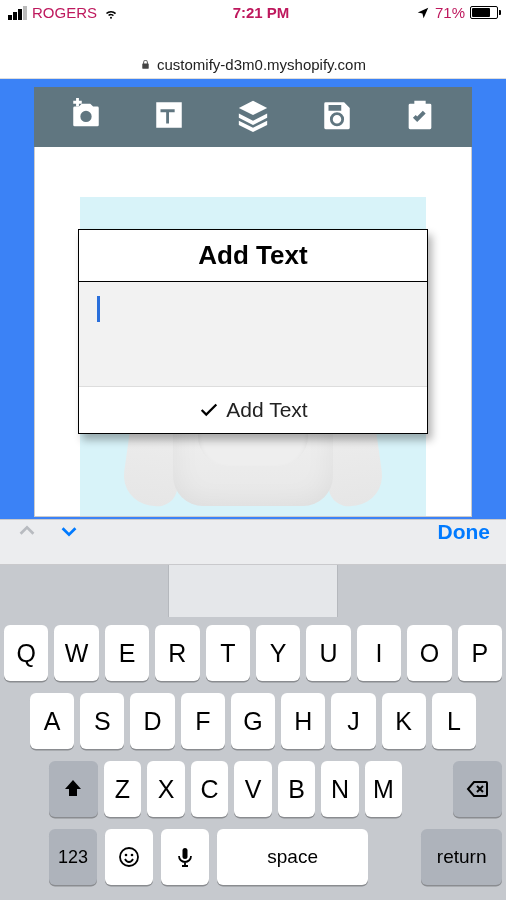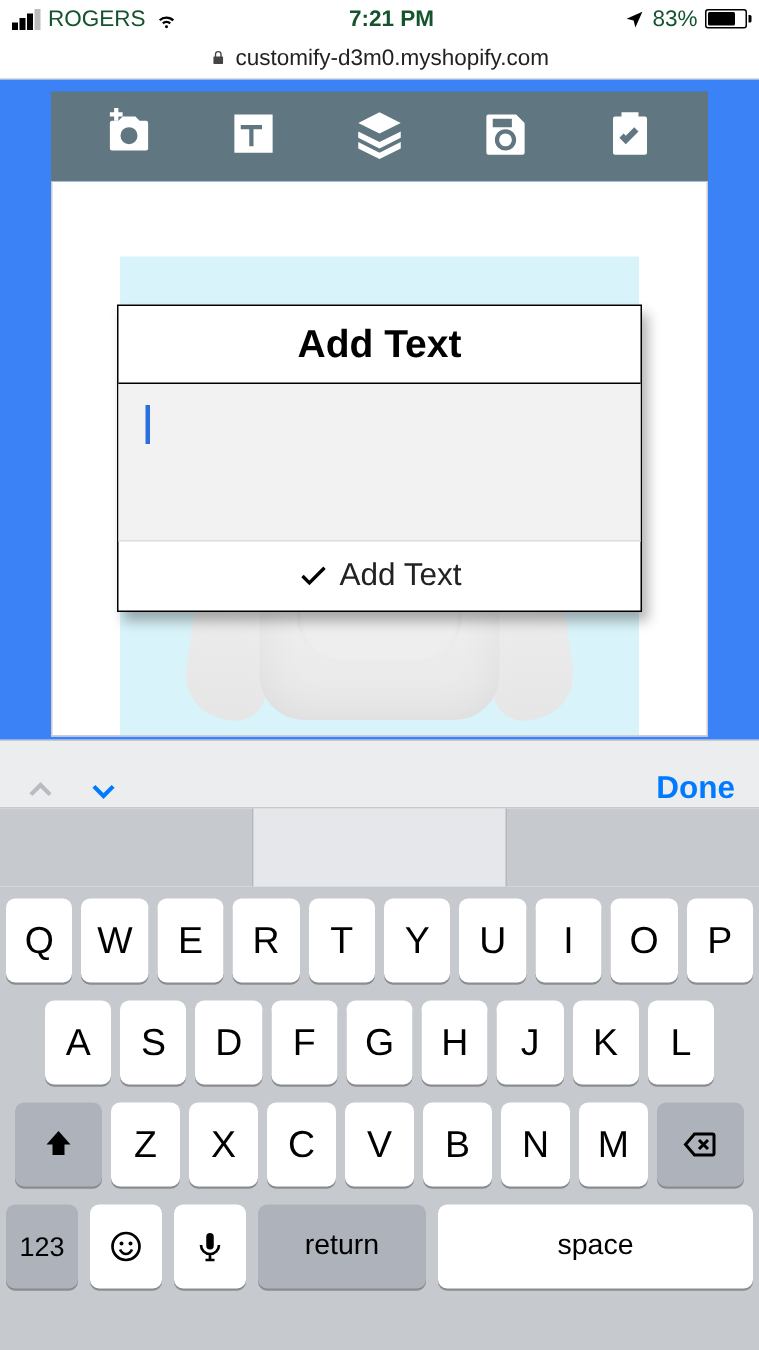--- a/index.html
+++ b/index.html
@@ -1,35 +1,35 @@
 <!DOCTYPE html>
 <html><head>
 <meta charset="utf-8">
 <style>
   * { box-sizing: border-box; margin: 0; padding: 0; }
   html, body { width: 506px; height: 900px; background: #fff; font-family: -apple-system, "Helvetica Neue", Arial, sans-serif; overflow: hidden; }
   
   
-  .status-bar { height: 25px; display: flex; align-items: center; justify-content: space-between; padding: 0 8px; font-size: 15px; font-weight: 500; color: #14532d; }
+  .status-bar { height: 25px; display: flex; align-items: center; justify-content: space-between; padding: 0 8px; font-size: 15px; font-weight: 500; color: #be185d; }
   .status-left, .status-right { display: flex; align-items: center; gap: 5px; }
   .status-center { position: absolute; left: 16px; right: 0; text-align: center; font-weight: 600; pointer-events: none; }
   .signal-bars { display: inline-flex; align-items: flex-end; gap: 1px; }
   .signal-bars span { width: 4px; background: #000; display: inline-block; }
   .signal-bars span:nth-child(1){height:5px}
   .signal-bars span:nth-child(2){height:8px}
   .signal-bars span:nth-child(3){height:11px}
   .signal-bars span:nth-child(4){height:14px; background:#bbb}
   .wifi { width:18px; height:14px; }
   .battery { width: 28px; height: 13px; border: 1.5px solid #000; border-radius: 2px; position: relative; display: inline-block;}
   .battery::after { content:''; position:absolute; right:-4px; top:3px; width:2.5px; height:5px; background:#000; border-radius:0 1px 1px 0;}
   .battery-fill { position:absolute; left:1px; top:1px; bottom:1px; width:70%; background:#000; border-radius:1px;}
   .loc-arrow { width:14px; height:14px; }
 
   
-  .address-bar { height: 28px; display:flex; align-items:center; justify-content:center; gap:6px; font-size:15px; color:#222; border-bottom:1px solid #ddd; }
+  .address-bar { height: 28px; display:flex; align-items:center; justify-content:center; gap:6px; font-size:15px; color:#222; border-bottom:1px solid #ddd;margin-top:26px; }
   .lock-icon { width:11px; height:13px; }
 
   
   .content { position: relative; height: 440px; background:#3b82f6; padding: 4px;}
   .toolbar { background: #607680; height: 60px; margin:4px 30px 0 30px; display:flex; align-items:center; justify-content:space-around; padding:0 10px;}
   .toolbar svg { width:34px; height:34px; fill:#fff; }
 
   .canvas { margin:0 30px; border-left:1px solid #ccc; border-right:1px solid #ccc; border-bottom:1px solid #ccc; height:370px; position:relative; background:#fff;}
   .product-bg { position:absolute; left:45px; right:45px; top:50px; bottom:0; background:#d8f3f9; }
   
@@ -44,37 +44,37 @@
   .modal { position:absolute; left:78px; top:150px; width:350px; background:#fff; border:1px solid #000; box-shadow:4px 6px 8px rgba(0,0,0,0.3);}
   .modal-title { text-align:center; font-size:26px; font-weight:700; padding:10px; border-bottom:1px solid #000;}
   .modal-input { height:105px; background:#f2f2f2; position:relative; border-bottom:1px solid #ddd;}
   .cursor { position:absolute; left:18px; top:14px; width:3px; height:26px; background:#2a6fdb; animation:blink 1s step-start infinite;}
   @keyframes blink { 50% { opacity:0 } }
   .modal-actions { display:flex; height:46px; align-items:center;}
   .modal-actions .act { flex:1; display:flex; align-items:center; justify-content:center; gap:6px; font-size:21px; color:#222; cursor:pointer;}
   .modal-actions svg { width:22px; height:22px; stroke:#000; stroke-width:2.5; fill:none;}
 
   
-  .kb-toolbar { height:46px; background:#ecedef; display:flex; align-items:flex-end; justify-content:space-between; padding:0 16px; border-top:1px solid #c9c9cc; border-bottom:1px solid #c9c9cc;}
+  .kb-toolbar { height:46px; background:#ecedef; display:flex; align-items:flex-start; justify-content:space-between; padding:0 16px; border-top:1px solid #c9c9cc; border-bottom:1px solid #c9c9cc;}
   .kb-toolbar .arrows { display:flex; gap:20px;}
   .kb-toolbar svg { width:22px; height:22px;}
   .kb-done { color:#007aff; font-size:21px; font-weight:600; cursor:pointer;}
 
   
   .suggest-bar { height:52px; background:#c6c9ce; display:flex;}
   .suggest-bar .cell { flex:1; border-right:1px solid #b5b8bd;}
   .suggest-bar .cell:last-child{border:none;}
   .suggest-bar .cell.mid { background:#e5e7ea;}
 
   
   .keyboard { background:#c6c9ce; padding:8px 4px 6px 4px; height:309px;}
   .krow { display:flex; justify-content:center; gap:6px; margin-bottom:12px;}
   .key { background:#fff; border-radius:6px; box-shadow:0 1.5px 0 rgba(0,0,0,0.3); height:56px; flex:1; max-width:46px; display:flex; align-items:center; justify-content:center; font-size:25px; font-weight:400; color:#000; cursor:pointer; }
   .krow.r2 { padding:0 26px;}
-  .key.system { background:#aeb3bb; }
+  .key.system { background:#aeb3bb;margin-left:45px; }
   .key.shift, .key.bksp { max-width:58px; flex:1.3;}
   .krow.r4 { gap:8px;}
   .key.num, .key.emoji, .key.mic { max-width:48px;}
   .key.num { font-size:18px; font-weight:400;}
   .key.space { max-width:none; flex:3; font-size:19px;}
   .key.return { max-width:none; flex:1.6; font-size:19px;}
   .key svg { width:24px; height:24px;}
 </style>
 </head>
 <body>
@@ -90,21 +90,21 @@
     <span>ROGERS</span>
     <svg class="wifi" viewBox="0 0 24 24">
         <path fill="#000" d="M12 18.5a1.7 1.7 0 110 3.4 1.7 1.7 0 010-3.4zm0-5c2 0 3.8.8 5.1 2.1l-1.9 1.9A4.5 4.5 0 0012 16a4.5 4.5 0 00-3.2 1.3l-1.9-1.9A7.2 7.2 0 0112 13.5zm0-5c3.4 0 6.5 1.4 8.7 3.6l-1.9 1.9A9.7 9.7 0 0012 11a9.7 9.7 0 00-6.8 2.8l-1.9-1.9A12.2 12.2 0 0112 8.5z"></path>
       </svg>
   </div>
   <div class="status-center">7:21 PM</div>
   <div class="status-right">
     <svg class="loc-arrow" viewBox="0 0 24 24">
         <path fill="#000" d="M3 11l18-8-8 18-2-8-8-2z"></path>
       </svg>
-    <span>83%</span>
+    <span>71%</span>
     <span class="battery">
         <span class="battery-fill"></span>
       </span>
   </div>
 </div>
 
 <div class="address-bar">
   <svg class="lock-icon" viewBox="0 0 24 24">
       <path fill="#444" d="M7 10V7a5 5 0 1110 0v3h1a1 1 0 011 1v9a1 1 0 01-1 1H6a1 1 0 01-1-1v-9a1 1 0 011-1h1zm2 0h6V7a3 3 0 10-6 0v3z"></path>
     </svg>
@@ -229,16 +229,16 @@
           <circle cx="15" cy="10" r="1.3" fill="#000"></circle>
           <path d="M8 14c1 2 2.5 3 4 3s3-1 4-3" fill="none" stroke="#000" stroke-width="1.8"></path>
         </svg>
     </div>
     <div class="key mic">
       <svg viewBox="0 0 24 24">
           <rect x="9.5" y="3" width="5" height="11" rx="2.5" fill="#000"></rect>
           <path d="M6 11a6 6 0 0012 0M12 17v4M9 21h6" fill="none" stroke="#000" stroke-width="1.8"></path>
         </svg>
     </div>
+    <div class="key space">space</div>
     <div class="key system return">return</div>
-    <div class="key space">space</div>
   </div>
 </div>
 
 </body></html>

